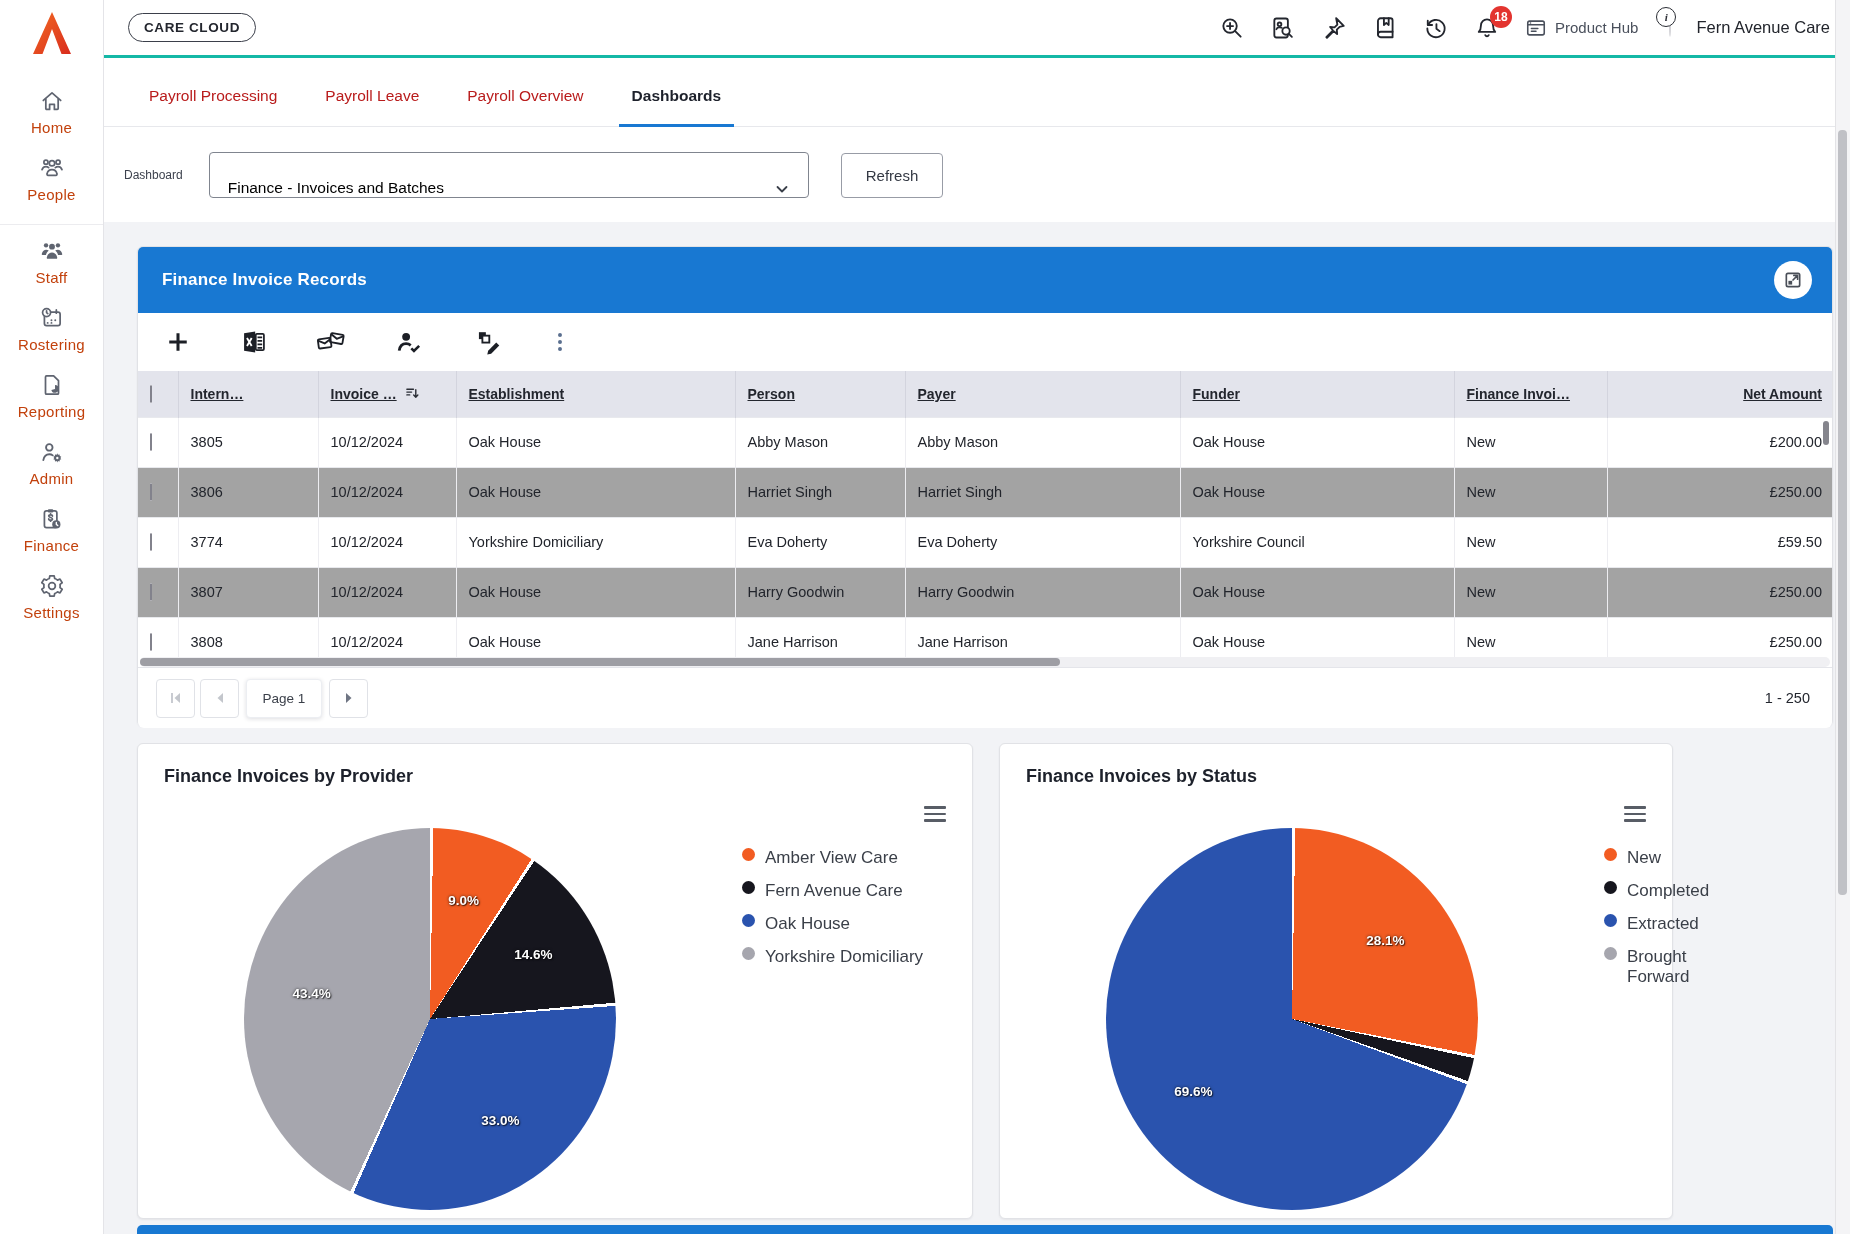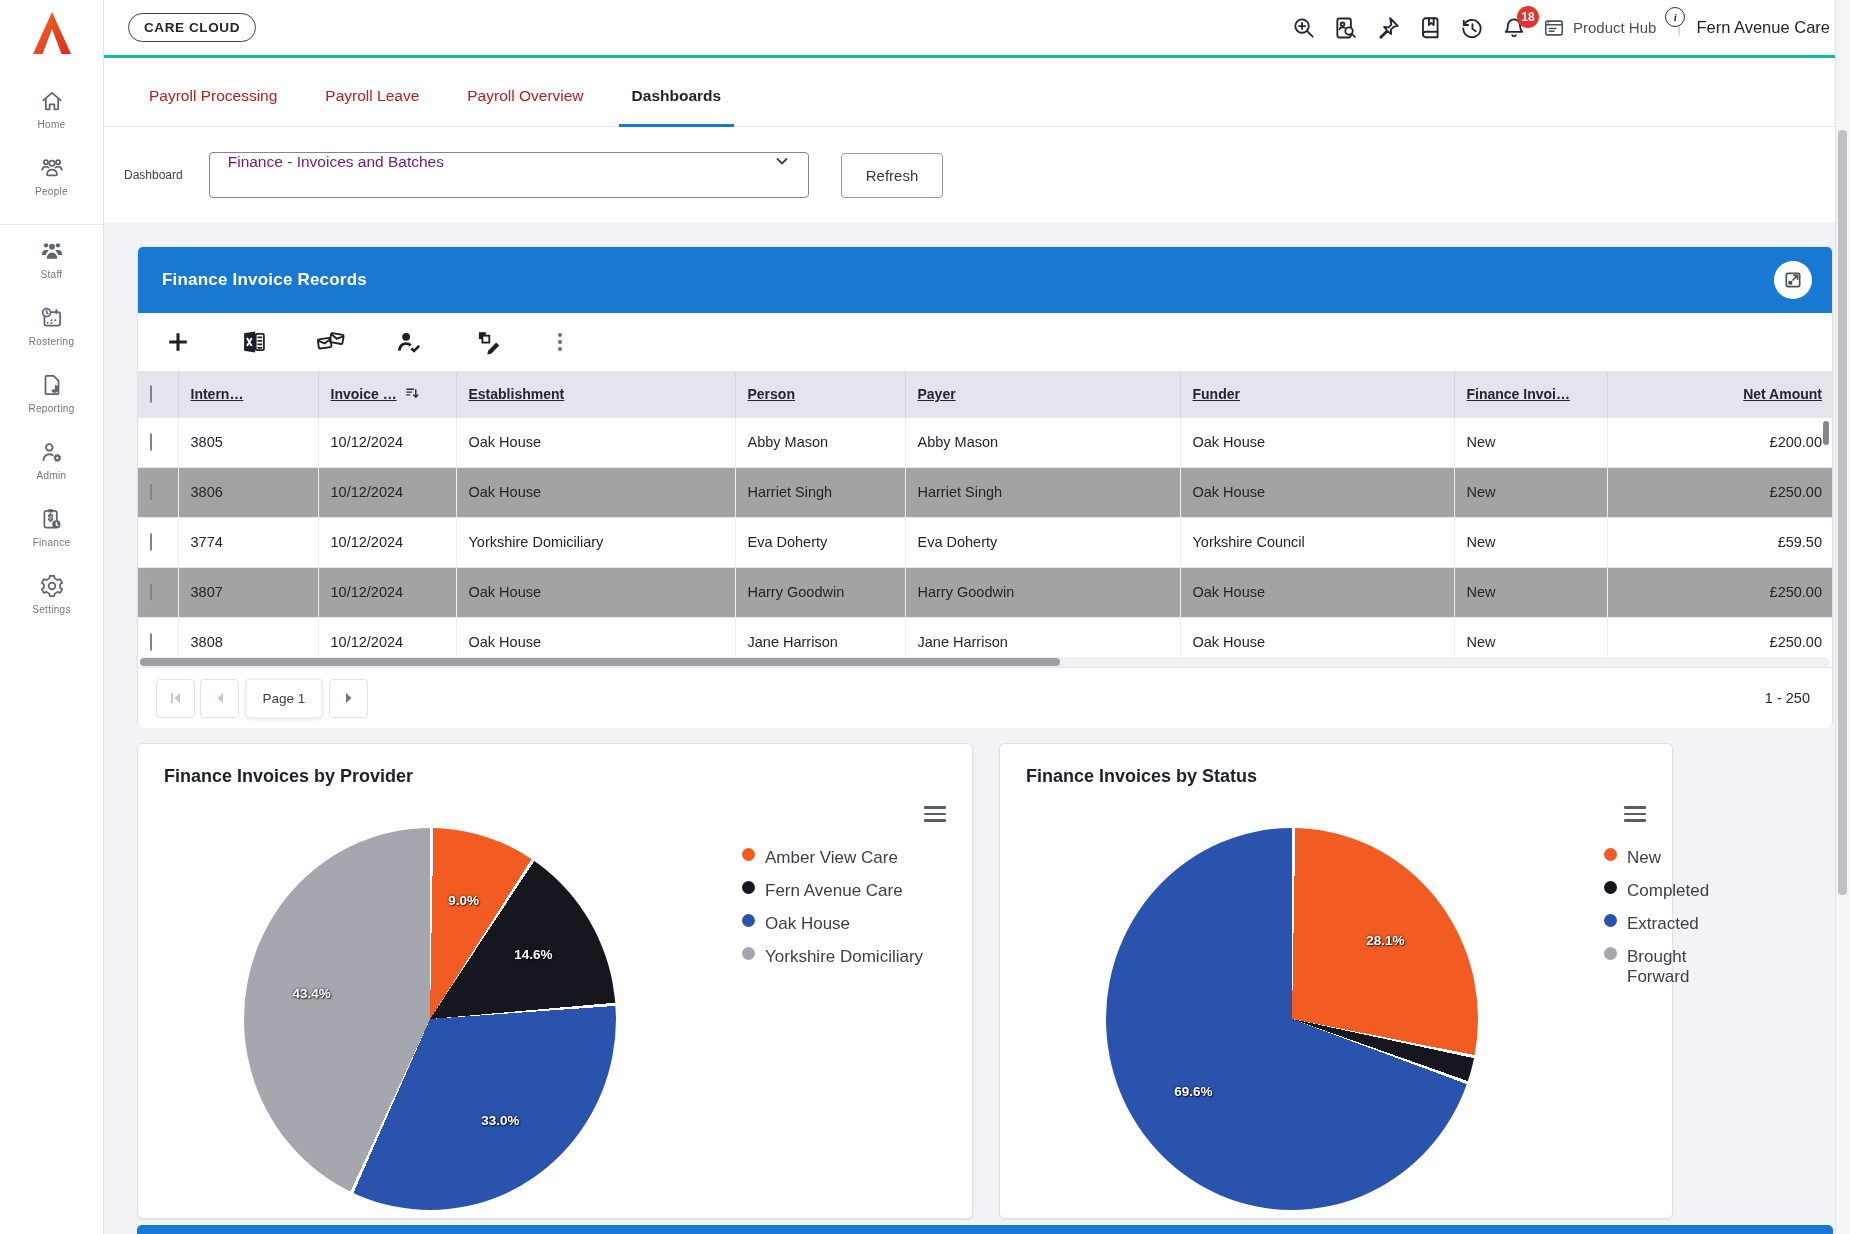--- a/index.html
+++ b/index.html
@@ -7,30 +7,30 @@
        font-family:"Liberation Sans",sans-serif;overflow:hidden;color:#23262e;}
   svg{display:block;}
 
   
   .sidebar{position:absolute;left:0;top:0;width:104px;height:100%;background:#fff;
            border-right:1px solid #e4e4e8;z-index:40;box-sizing:border-box;}
   .logo{margin:8px auto 0;width:48px;height:50px;display:flex;align-items:center;justify-content:center;}
   .nav{display:flex;flex-direction:column;align-items:center;padding-top:30px;}
   .nav-item{width:100%;height:56px;margin-bottom:11px;display:flex;flex-direction:column;
             align-items:center;justify-content:flex-start;cursor:pointer;}
-  .nav-item .lbl{font-size:10px;color:#737373;margin-top:5px;letter-spacing:.3px;}
+  .nav-item .lbl{font-size:15px;color:#c2410c;margin-top:5px;letter-spacing:.3px;}
   .nav-divider{width:100%;height:1px;background:#ececef;margin:2px 0 13px;}
 
   
   .topbar{position:absolute;left:104px;right:0;top:0;height:58px;background:#fff;
           border-bottom:3px solid #14b8a6;display:flex;align-items:center;
           justify-content:space-between;padding:0 20px 0 24px;box-sizing:border-box;z-index:30;}
   .badge-pill{border:1.6px solid #3b3f4a;border-radius:999px;padding:6px 15px;
               font-size:13.5px;font-weight:bold;letter-spacing:.6px;color:#23262e;}
-  .top-right{display:flex;align-items:center;gap:16px;}
+  .top-right{display:flex;align-items:center;gap:25px;}
   .tico{cursor:pointer;position:relative;display:flex;align-items:center;}
   .bell-badge{position:absolute;top:-9px;right:-12px;min-width:22px;height:22px;border-radius:11px;
               background:#e3342f;color:#fff;font-size:12px;font-weight:bold;display:flex;
               align-items:center;justify-content:center;padding:0 4px;box-sizing:border-box;}
   .product-hub{display:flex;align-items:center;gap:8px;font-size:15px;color:#4a505c;cursor:pointer;}
   .avatar-wrap{position:relative;margin-left:6px;}
   .avatar{width:40px;height:40px;border-radius:50%;border:1px solid #d4d4d8;
           background:radial-gradient(circle at 50% 36%,#d9c3a8 0 30%,#b29579 52%,#7d6a59 78%,#5d5049 100%);}
   .info-dot{position:absolute;top:-12px;left:-13px;width:18px;height:18px;border-radius:50%;
             border:1.6px solid #2a2d34;background:#fff;display:flex;align-items:center;justify-content:center;
@@ -43,22 +43,22 @@
           padding-left:40px;box-sizing:border-box;z-index:20;}
   .tab{padding:0 5px 21px;font-size:15.5px;color:#b91c1c;position:relative;cursor:pointer;white-space:nowrap;}
   .tab.active{color:#1d212b;font-weight:bold;}
   .tab.active::after{content:"";position:absolute;left:-8px;right:-8px;bottom:-1px;height:3px;background:#1878d2;}
 
   
   .controls{position:absolute;left:104px;right:0;top:128px;height:94px;background:#fff;
             display:flex;align-items:center;padding-left:20px;box-sizing:border-box;z-index:10;}
   .controls .c-label{font-size:12px;color:#3c414d;margin-right:26px;}
   .select{width:600px;height:46px;border:1px solid #80858f;border-radius:4px;background:#fff;
-          display:flex;align-items:flex-start;justify-content:space-between;padding:0 18px;
-          box-sizing:border-box;font-size:15.5px;color:#701a75;cursor:pointer;}
+          display:flex;align-items:flex-end;justify-content:space-between;padding:0 18px;
+          box-sizing:border-box;font-size:15.5px;color:#000000;cursor:pointer;}
   .btn-refresh{margin-left:32px;height:45px;padding:0 24px;border:1px solid #989ca6;border-radius:4px;
                background:#fff;font-size:15px;color:#343944;font-family:inherit;cursor:pointer;}
 
   
   .content{position:absolute;left:104px;right:0;top:222px;bottom:0;background:#f2f3f6;}
   .card{position:absolute;background:#fff;border:1px solid #e1e2e6;border-radius:6px;
         box-shadow:0 1px 2px rgba(40,40,60,.07);box-sizing:border-box;}
 
   
   .records{left:33px;top:24px;width:1696px;height:480px;}

